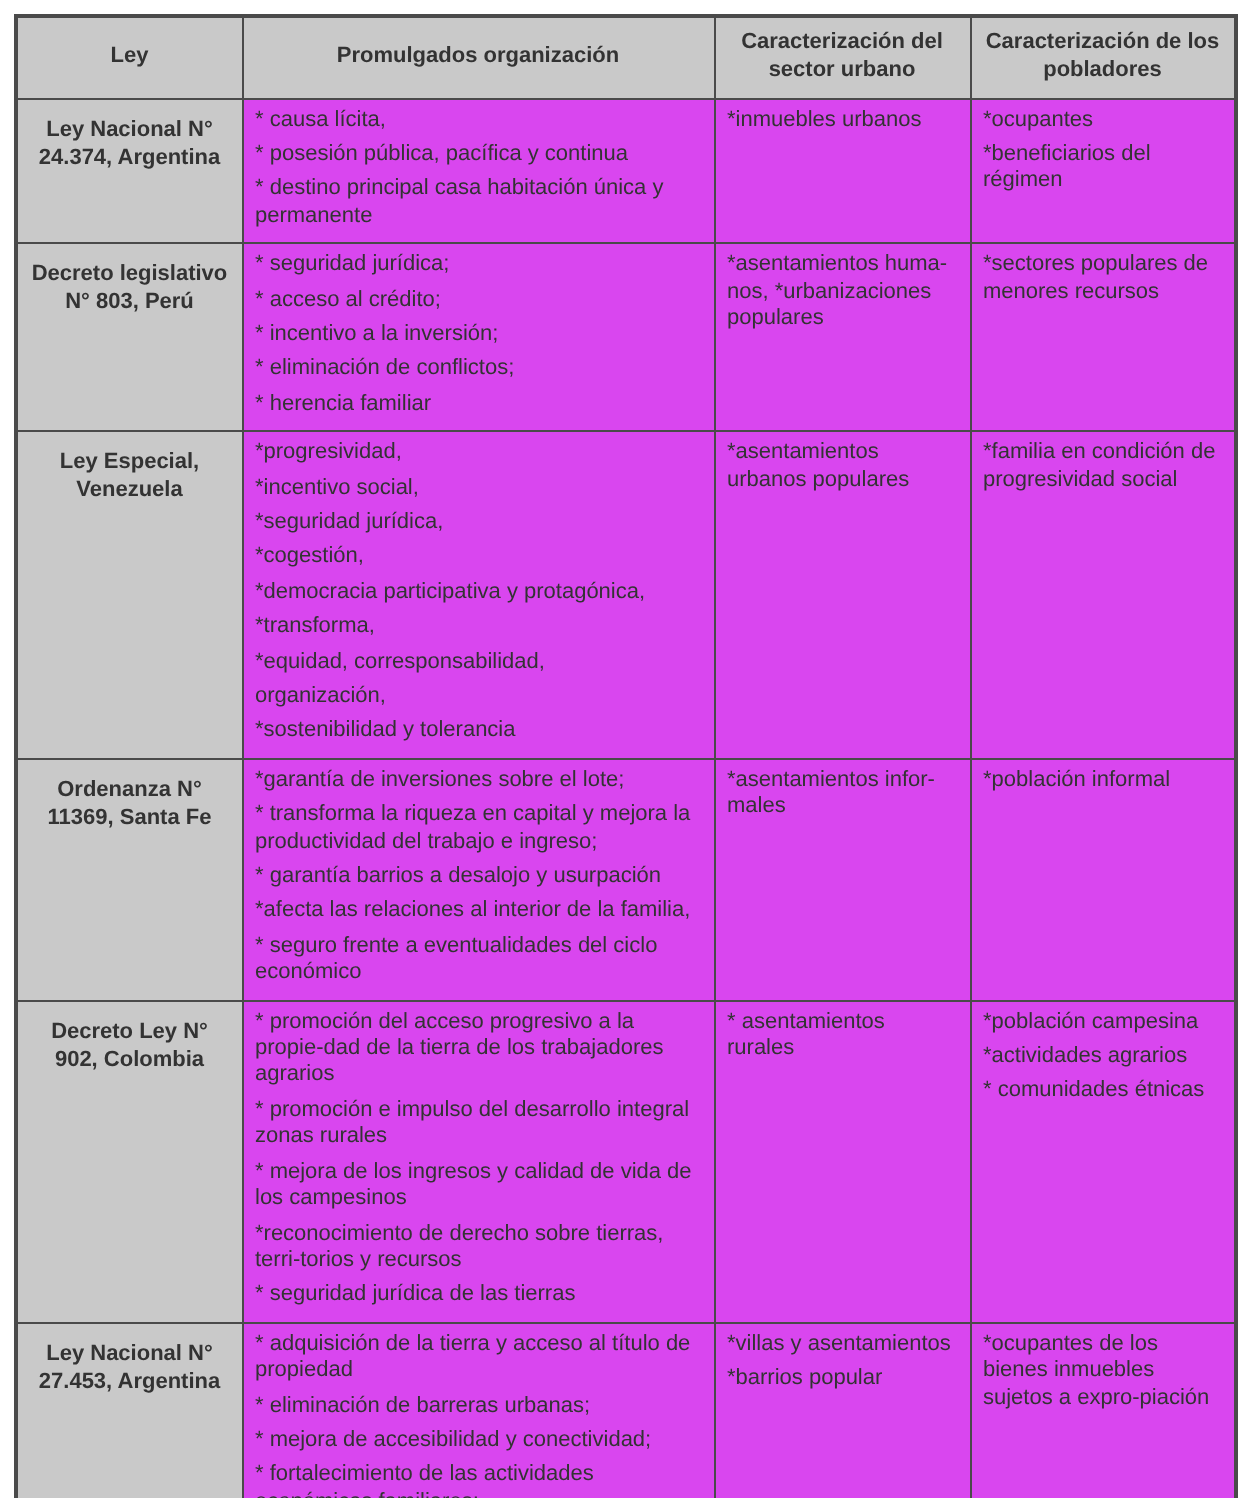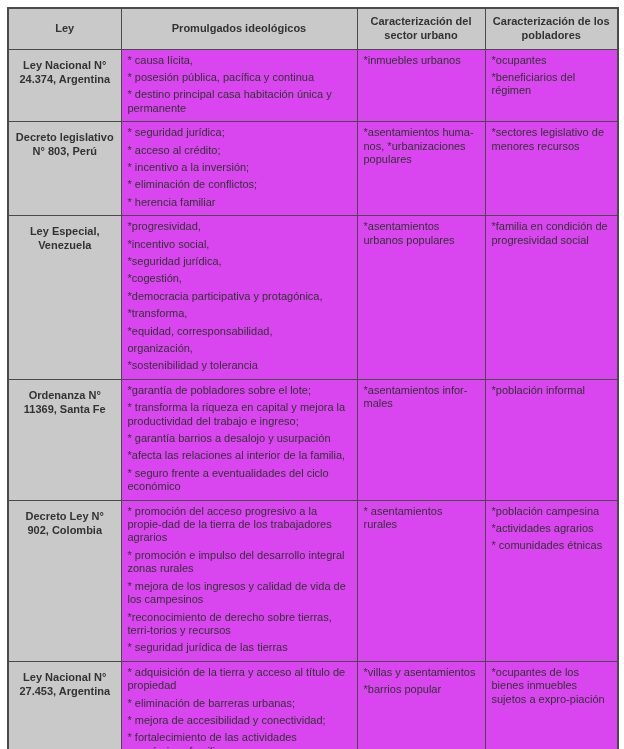--- a/index.html
+++ b/index.html
@@ -63,21 +63,21 @@
   <table class="law-table">
     <colgroup>
       <col style="width:113px">
       <col style="width:236px">
       <col style="width:128px">
       <col style="width:133px">
     </colgroup>
     <thead>
       <tr>
         <th>Ley</th>
-        <th>Promulgados ideológicos</th>
+        <th>Promulgados organización</th>
         <th>Caracterización del sector urbano</th>
         <th>Caracterización de los pobladores</th>
       </tr>
     </thead>
     <tbody>
   <tr>
     <td class="ley-cell">Ley Nacional N° 24.374, Argentina</td>
     <td class="data-cell">
             <p class="item">* causa lícita,</p>
             <p class="item">* posesión pública, pacífica y continua</p>
@@ -98,21 +98,21 @@
             <p class="item">* seguridad jurídica;</p>
             <p class="item">* acceso al crédito;</p>
             <p class="item">* incentivo a la inversión;</p>
             <p class="item">* eliminación de conflictos;</p>
             <p class="item">* herencia familiar</p>
           </td>
     <td class="data-cell">
             <p class="item">*asentamientos huma-nos, *urbanizaciones populares</p>
           </td>
     <td class="data-cell">
-            <p class="item">*sectores legislativo de menores recursos</p>
+            <p class="item">*sectores populares de menores recursos</p>
           </td>
   </tr>
 
   <tr>
     <td class="ley-cell">Ley Especial, Venezuela</td>
     <td class="data-cell">
             <p class="item">*progresividad,</p>
             <p class="item">*incentivo social,</p>
             <p class="item">*seguridad jurídica,</p>
             <p class="item">*cogestión,</p>
@@ -126,21 +126,21 @@
             <p class="item">*asentamientos urbanos populares</p>
           </td>
     <td class="data-cell">
             <p class="item">*familia en condición de progresividad social</p>
           </td>
   </tr>
 
   <tr>
     <td class="ley-cell">Ordenanza N° 11369, Santa Fe</td>
     <td class="data-cell">
-            <p class="item">*garantía de pobladores sobre el lote;</p>
+            <p class="item">*garantía de inversiones sobre el lote;</p>
             <p class="item">* transforma la riqueza en capital y mejora la productividad del trabajo e ingreso;</p>
             <p class="item">* garantía barrios a desalojo y usurpación</p>
             <p class="item">*afecta las relaciones al interior de la familia,</p>
             <p class="item">* seguro frente a eventualidades del ciclo económico</p>
           </td>
     <td class="data-cell">
             <p class="item">*asentamientos infor-males</p>
           </td>
     <td class="data-cell">
             <p class="item">*población informal</p>

